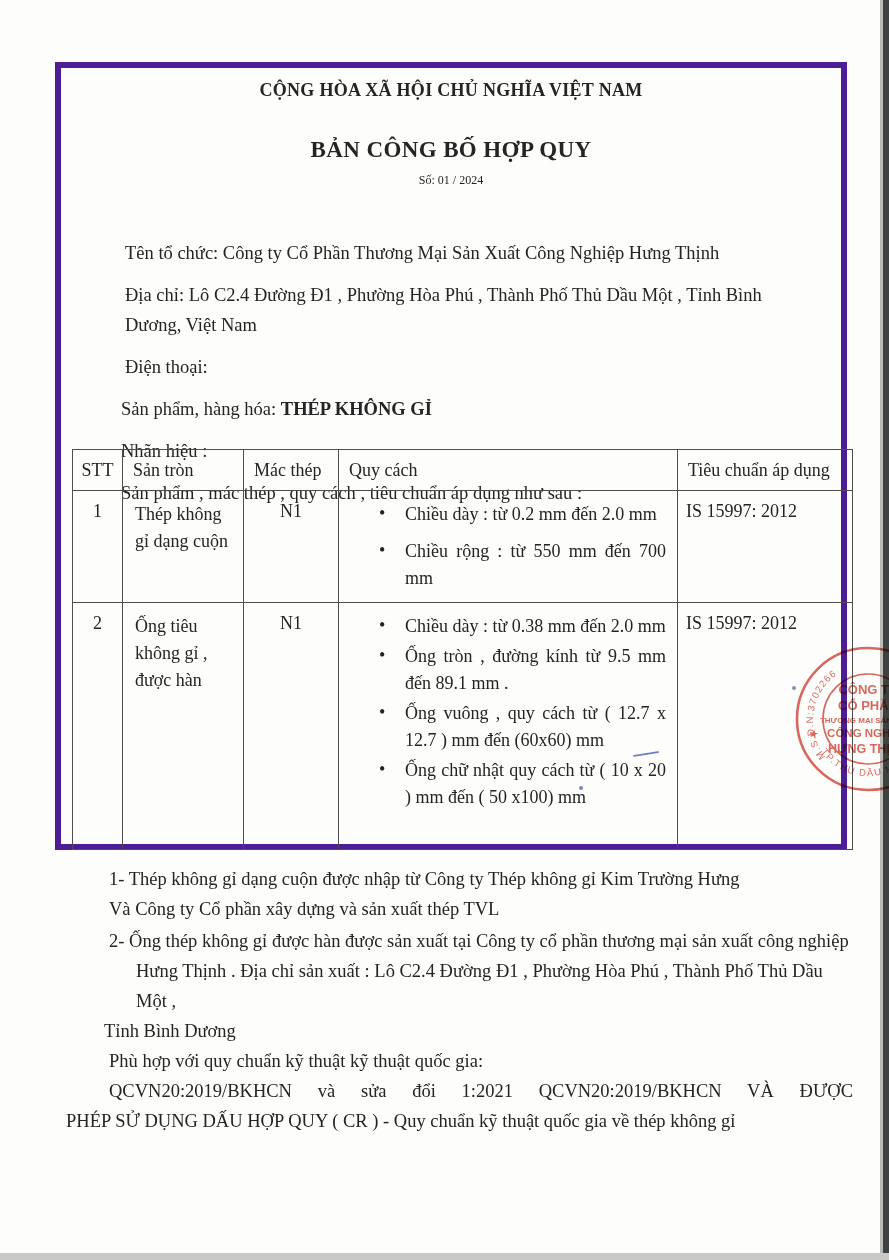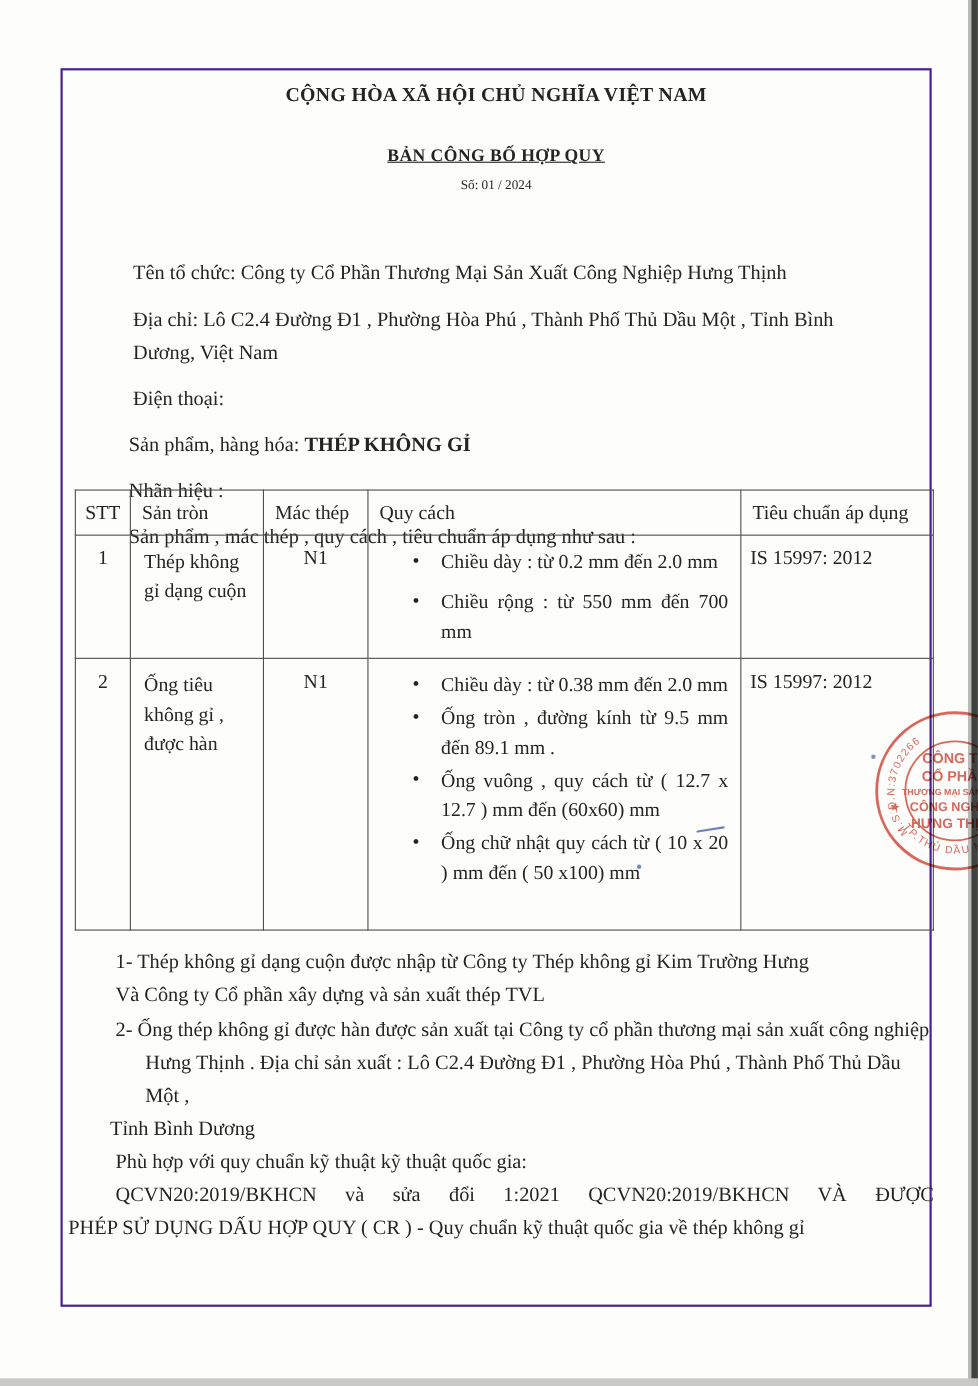--- a/index.html
+++ b/index.html
@@ -9,30 +9,30 @@
     font-family:"Liberation Serif","DejaVu Serif",serif;
     color:#242424;
   }
   
   .scan-edge-right{position:absolute;right:0;top:0;width:6px;height:1260px;background:#3e4341;}
   .scan-edge-right-light{position:absolute;right:6px;top:0;width:3px;height:1260px;background:#b9b9b5;}
   .scan-edge-bottom{position:absolute;left:0;bottom:0;width:889px;height:7px;background:#c9c9c5;}
 
   
   .page-box{
-    position:absolute;left:55px;top:62px;width:792px;height:1126px;
-    border:2px solid #4c1d95;box-sizing:border-box;background:transparent;
+    position:absolute;left:55px;top:62px;width:792px;height:788px;
+    border:6px solid #4c1d95;box-sizing:border-box;background:transparent;
   }
 
   
   .doc-header{position:absolute;left:0;top:12px;width:100%;text-align:center;}
   .national-title{font-size:18px;font-weight:bold;letter-spacing:.3px;margin:0;}
   .motto{font-size:17.5px;font-weight:bold;margin:5px 0 0 0;}
   .motto-main{border-bottom:2px solid #3a3a3a;padding:0 2px 2px 16px;}
-  .doc-title{font-size:16px;font-weight:bold;letter-spacing:.4px;margin:36px 0 0 0;text-decoration:underline;}
+  .doc-title{font-size:23px;font-weight:bold;letter-spacing:.4px;margin:36px 0 0 0;}
   .doc-number{font-size:12px;margin:10px 0 0 0;}
 
   
   .doc-info{position:absolute;left:52px;top:158px;width:700px;font-size:18.5px;line-height:30px;}
   .info-line{margin:12px;}
   .info-line.indented{margin-left:8px;}
   .info-line.gap-top{margin-top:3px;}
   .bold{font-weight:bold;}
 
   

